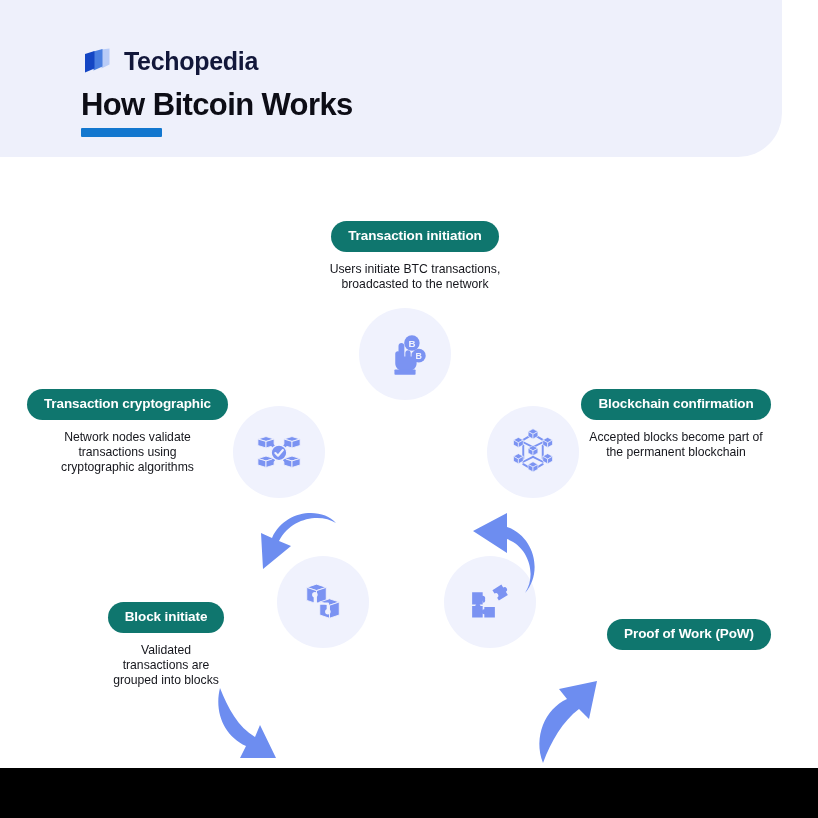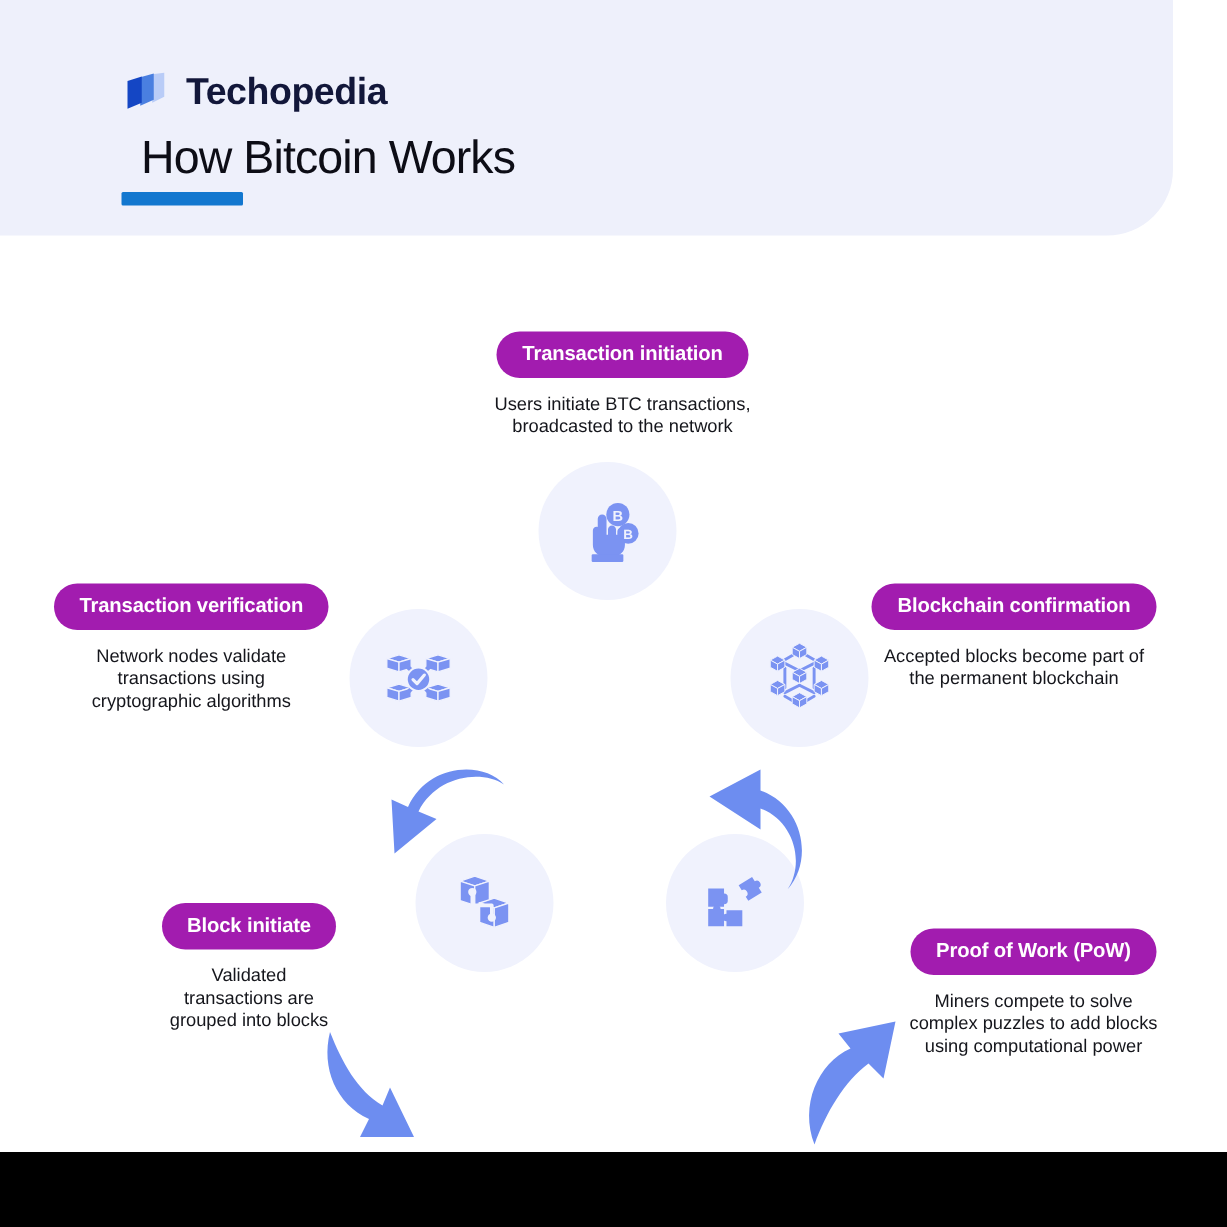--- a/index.html
+++ b/index.html
@@ -42,23 +42,23 @@
 
   #brand-name {
     font-size: 25px;
     font-weight: bold;
     color: #12173a;
     letter-spacing: -0.3px;
   }
 
   #page-title {
     position: absolute;
-    left: 94px; top: 87px;
+    left: 81px; top: 87px;
     font-size: 31px;
-    font-weight: normal;
+    font-weight: bold;
     color: #0d0d16;
     letter-spacing: -0.6px;
   }
 
   #title-underline {
     position: absolute;
     left: 81px; top: 128px;
     width: 81px; height: 9px;
     background: #1277cf;
     border-radius: 1px;
@@ -99,21 +99,21 @@
   .arrow-b { left: 455px; top: 333px; }
   .arrow-c { left: 212px; top: 500px; }
   .arrow-d { left: 355px; top: 613px; }
   .arrow-e { left: 537px; top: 497px; }
 
   
   .label-group { position: absolute; }
 
   .pill {
     display: inline-block;
-    background: #a21caf;
+    background: #0f766e;
     color: #ffffff;
     font-size: 13.5px;
     font-weight: bold;
     letter-spacing: -0.1px;
     padding: 7px 17px 8px 17px;
     border-radius: 16px;
     white-space: nowrap;
     line-height: 1.15;
   }
 
@@ -331,34 +331,31 @@
     </div>
 
     <div class="label-group lg-blockchain">
       <span class="pill">Blockchain confirmation</span>
       <p class="desc">Accepted blocks become part of
 the permanent blockchain</p>
     </div>
 
     <div class="label-group lg-pow">
       <span class="pill">Proof of Work (PoW)</span>
-      <p class="desc">Miners compete to solve
-complex puzzles to add blocks
-using computational power</p>
     </div>
 
     <div class="label-group lg-blockform">
       <span class="pill">Block initiate</span>
       <p class="desc">Validated
 transactions are
 grouped into blocks</p>
     </div>
 
     <div class="label-group lg-verification">
-      <span class="pill">Transaction verification</span>
+      <span class="pill">Transaction cryptographic</span>
       <p class="desc">Network nodes validate
 transactions using
 cryptographic algorithms</p>
     </div>
 
   </div>
 
   <div id="bottom-bar"></div>
 
 </div>

